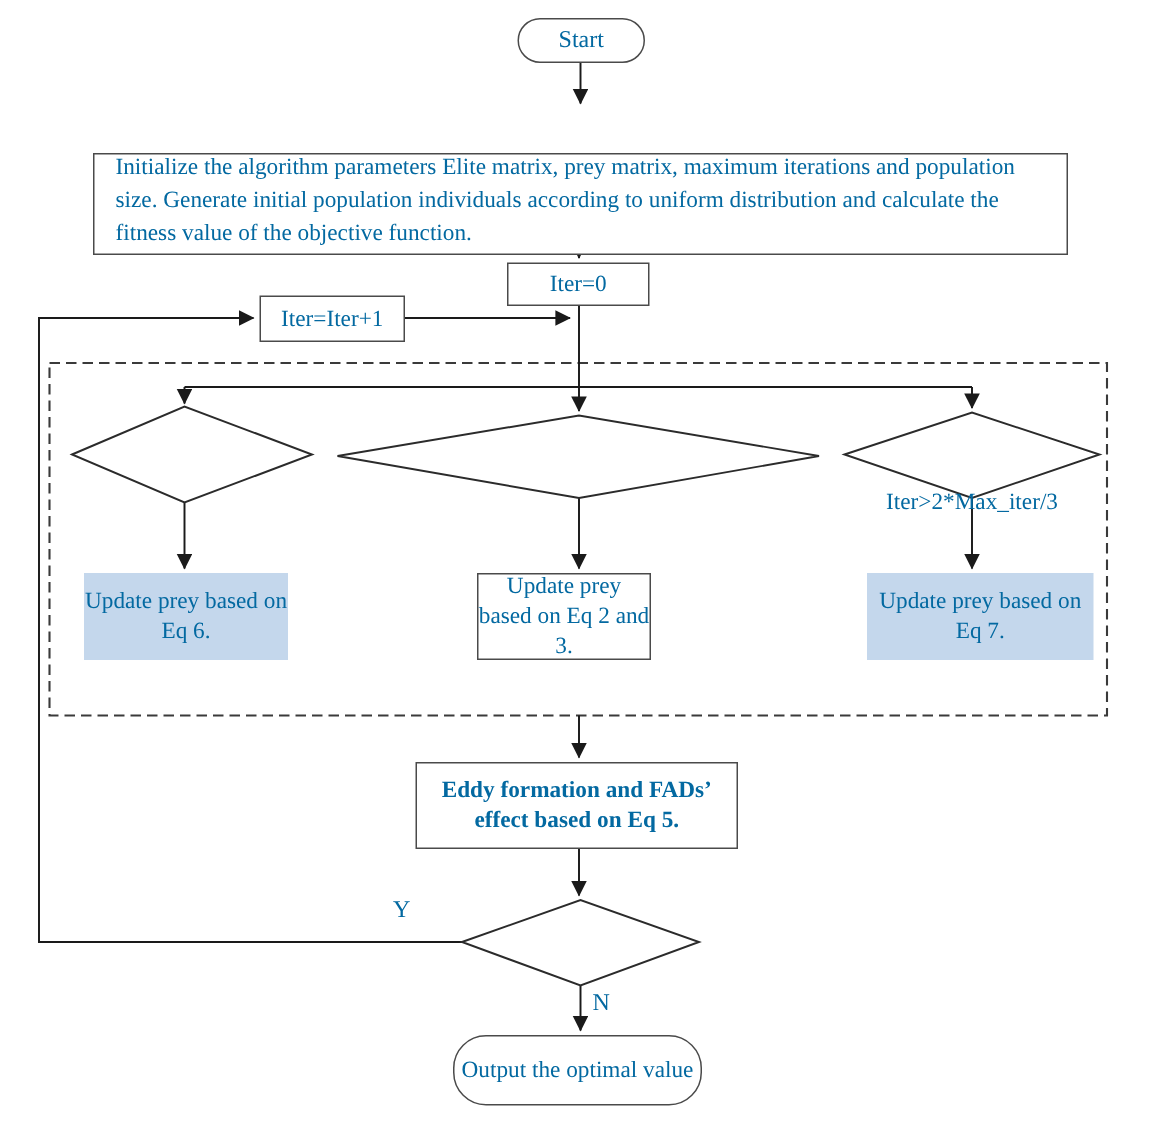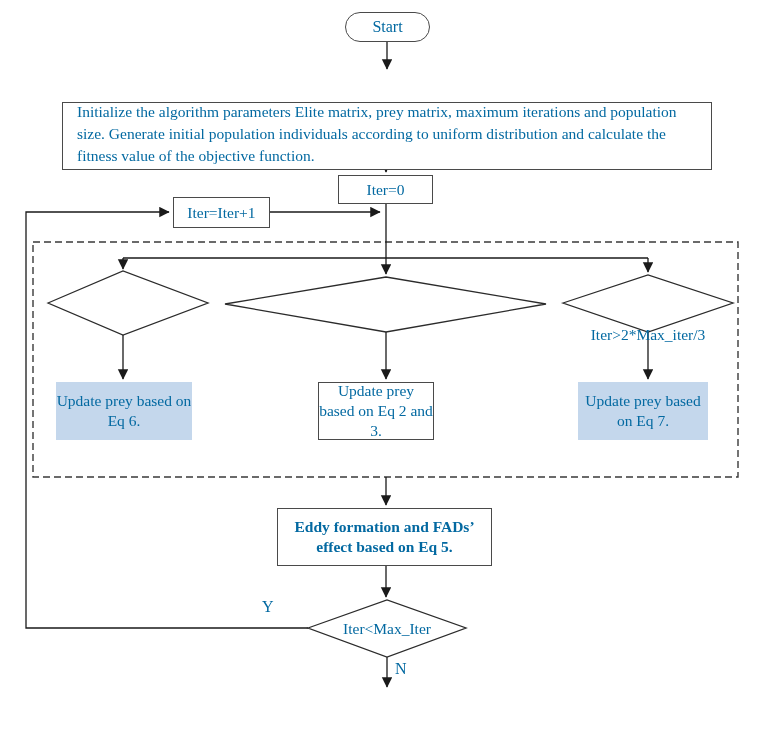--- a/index.html
+++ b/index.html
@@ -88,33 +88,35 @@
 
   <div class="node bordered" style="left:338px;top:175px;width:95px;height:29px;">
     <span>Iter=0</span>
   </div>
 
   <div class="node bordered" style="left:173px;top:197px;width:97px;height:31px;">
     <span>Iter=Iter+1</span>
   </div>
 
   <div class="dlabel" style="left:563px;top:294px;width:170px;margin-top:32px;">Iter&gt;2*Max_iter/3</div>
-  <div class="dlabel" style="left:307px;top:620px;width:160px;">Iter&lt;Max_Iter</div>
 
   <div class="node highlight" style="left: 56px; top: 382px; width: 136px; height: 58px; background: rgb(196, 215, 236);">
     <span>Update prey based on Eq 6.</span>
   </div>
   <div class="node bordered" style="left:318px;top:382px;width:116px;height:58px;">
     <span>Update prey based on Eq 2 and 3.</span>
   </div>
-  <div class="node highlight" style="left: 578px; top: 382px; width: 130px; height: 58px; background: rgb(196, 215, 236);">
+  <div class="node highlight" style="left: 578px; top: 382px; width: 151px; height: 58px; background: rgb(196, 215, 236);">
     <span>Update prey based on Eq 7.</span>
   </div>
 
   <div class="node bordered" style="left:277px;top:508px;width:215px;height:58px;font-weight:bold;">
     <span>Eddy formation and FADs’ effect based on Eq 5.</span>
   </div>
 
   <div class="branch-label" style="left:262px;top:598px;">Y</div>
   <div class="branch-label" style="left:395px;top:660px;">N</div>
 
+  <div class="node stadium" style="left:302px;top:690px;width:166px;height:47px;">
+    <span>Output the optimal value</span>
+  </div>
 
 </div>
 
 </body></html>

